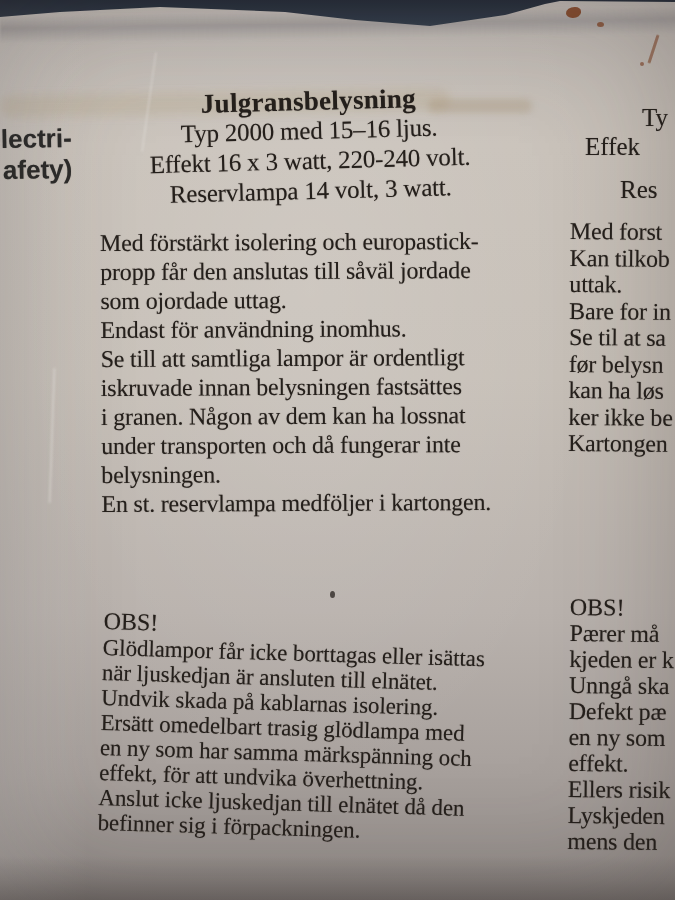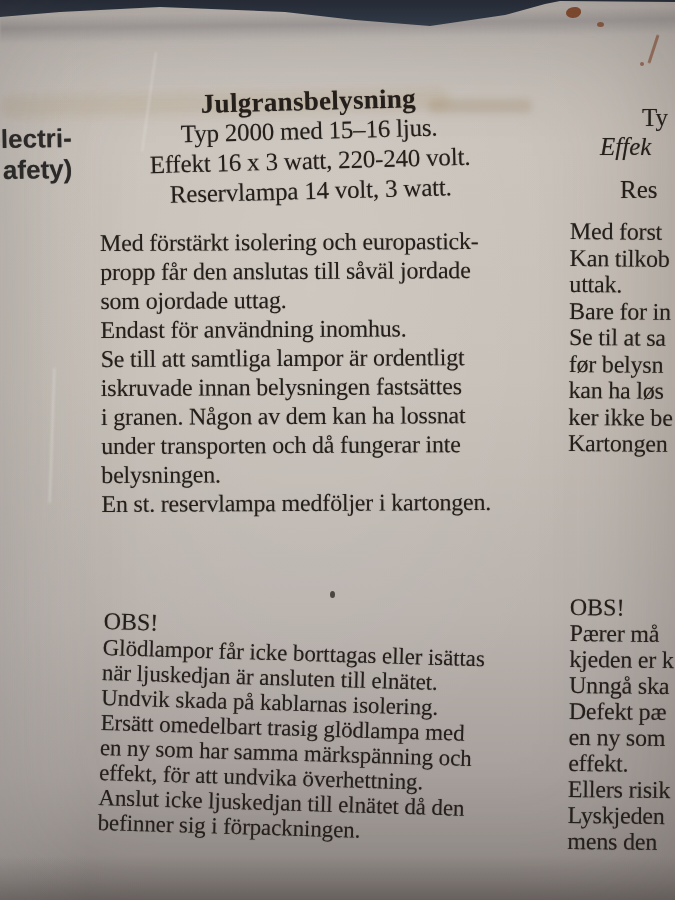--- a/index.html
+++ b/index.html
@@ -53,21 +53,21 @@
   .front-body .bline{font-size:24px;line-height:29px;letter-spacing:-0.2px;}
   .front-obs{left:104px;top:608px;width:470px;transform:rotate(1.7deg);transform-origin:left top;}
   .front-obs .oline{font-size:23px;line-height:25px;letter-spacing:-0.1px;}
   .front-obs .oheading{font-size:24px;line-height:27px;font-weight:400;}
   .left-frag{left:-60px;top:124px;width:132px;text-align:right;z-index:5;position:absolute;
     font-family:"Liberation Sans", sans-serif;font-weight:700;color:#2b2a29;
     transform:rotate(-1deg);}
   .left-frag .fline{font-size:26px;line-height:31px;text-shadow:0 0 1px rgba(40,40,40,0.4);white-space:nowrap;}
   .rh-frag{font-size:25px;}
   .rh-ty{left:642px;top:104px;text-align:right;}
-  .rh-effek{left:600px;top:133px;font-style:italic;}
+  .rh-effek{left:585px;top:133px;}
   .rh-res{left:620px;top:176px;}
   .right-body{left:570px;top:218px;width:140px;transform:rotate(0.5deg);transform-origin:left top;}
   .right-body .rline{font-size:24px;line-height:26.5px;letter-spacing:-0.2px;}
   .right-obs{left:570px;top:594px;width:140px;transform:rotate(0.6deg);transform-origin:left top;}
   .right-obs .rline{font-size:24px;line-height:26px;letter-spacing:-0.2px;}
   .right-obs .oheading{font-size:24px;line-height:26px;}
 </style>
 </head>
 <body>
 

